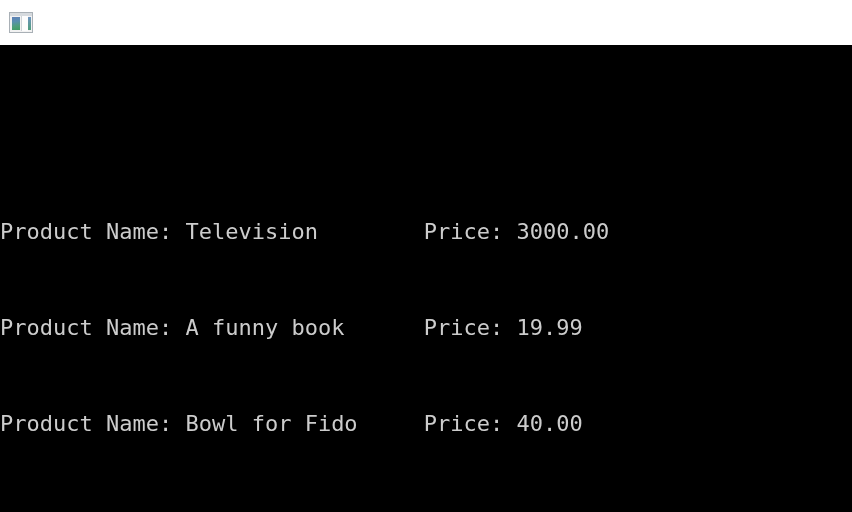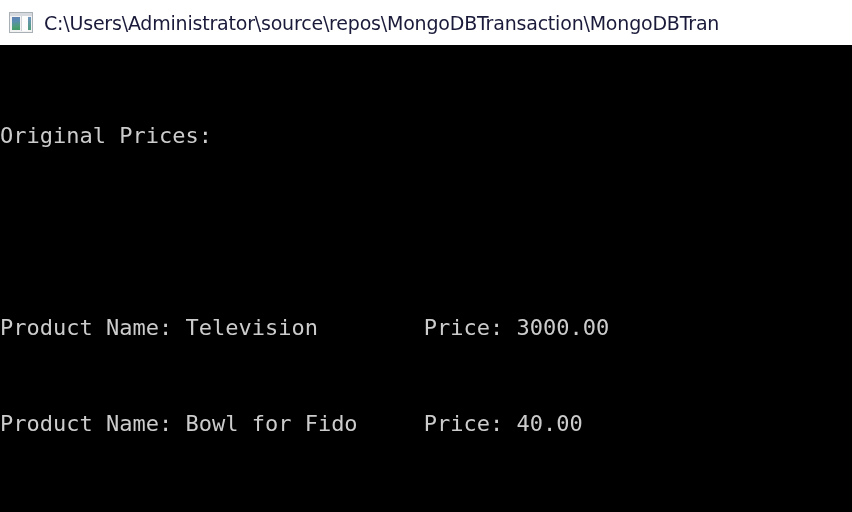--- a/index.html
+++ b/index.html
@@ -124,28 +124,27 @@
 <div class="window">
 
   <div class="titlebar">
     <span class="titlebar-icon">
       <span class="frame"></span>
       <span class="frame-top"></span>
       <span class="screen"></span>
       <span class="page"></span>
       <span class="screen2"></span>
     </span>
-    <span class="titlebar-title">C:\Users\Administrator\source\repos\MongoDBTransaction\MongoDBTran</span>
   </div>
 
   <div class="console">
     <div class="console-output">
-      <span class="console-line">Original Prices:</span>
       <span class="console-line blank"></span>
       <span class="console-line">Product Name: Television        Price: 3000.00</span>
+      <span class="console-line">Product Name: A funny book      Price: 19.99</span>
       <span class="console-line">Product Name: Bowl for Fido     Price: 40.00</span>
       
       
       
       
       
       
       
       
     </div>

